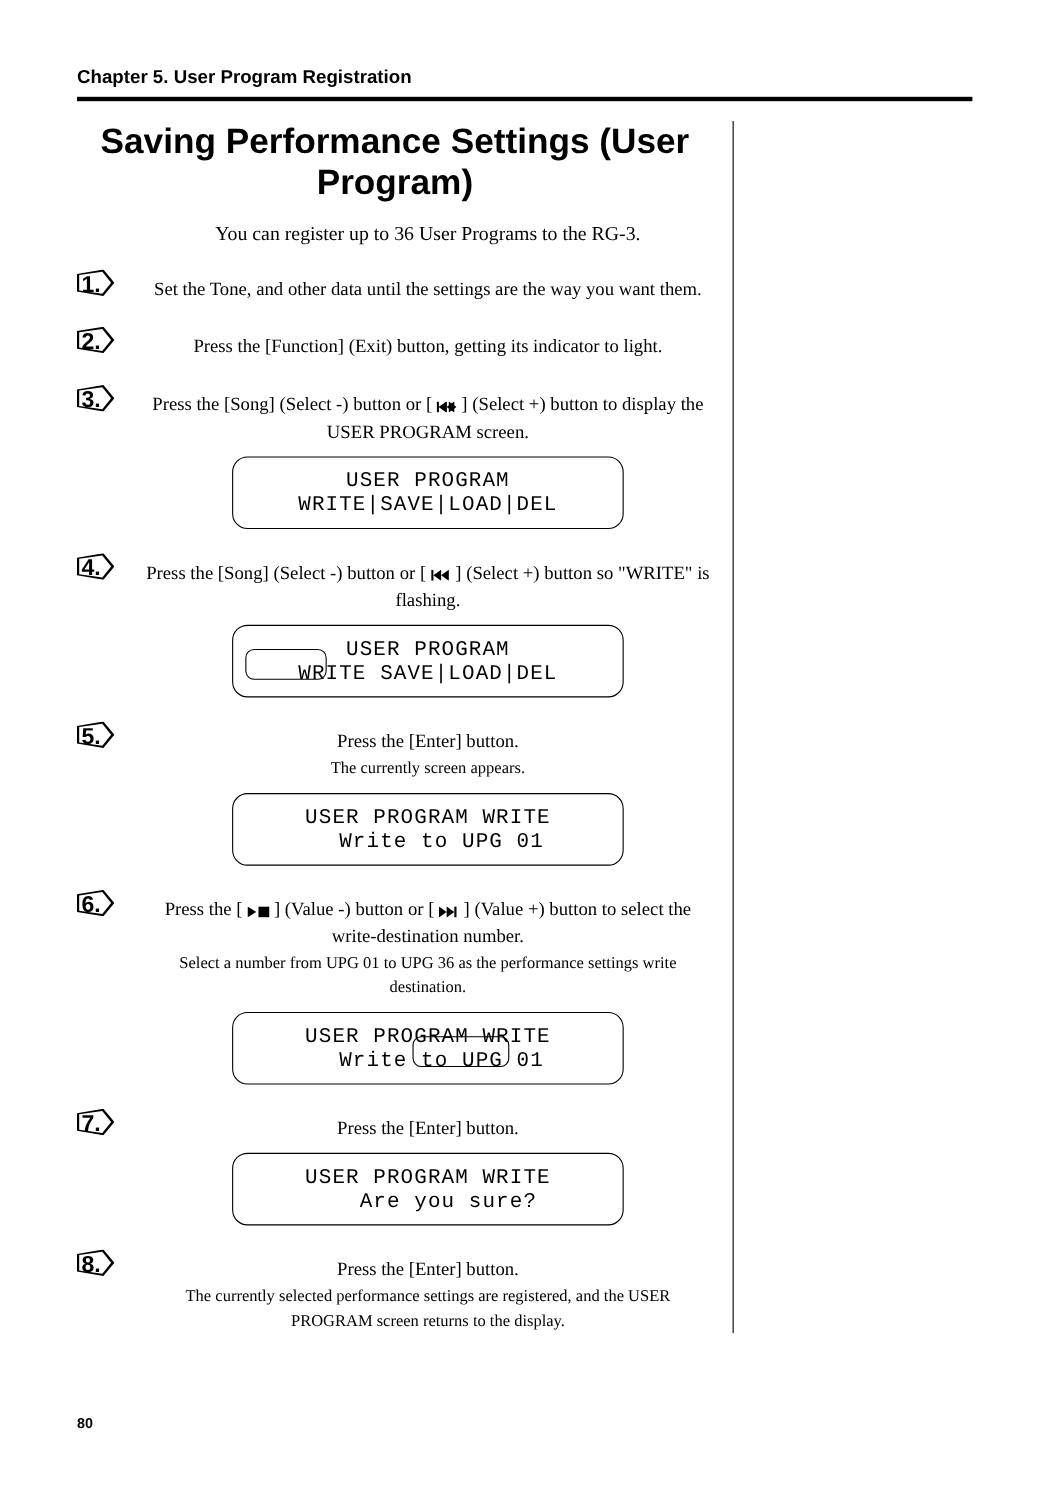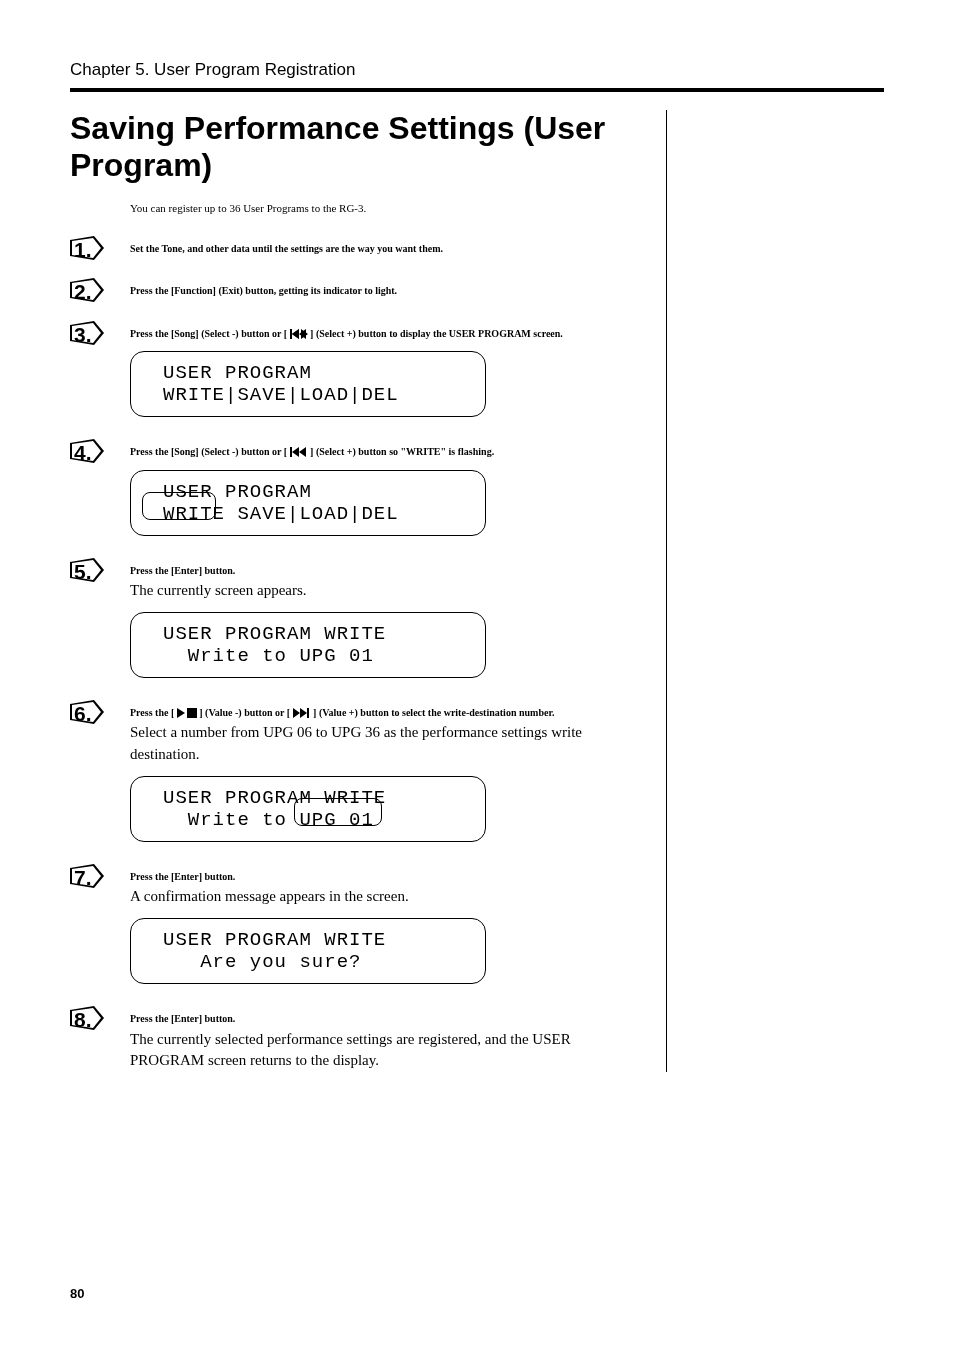--- a/index.html
+++ b/index.html
@@ -11,21 +11,21 @@
     width: 954px;
   }
   .page {
     padding: 60px 70px 40px 70px;
     box-sizing: border-box;
     min-height: 1351px;
     position: relative;
   }
   .chapter-header {
     font-family: Arial, Helvetica, sans-serif;
-    font-weight: normal;
+    font-weight: bold;
     font-size: 17px;
     padding-bottom: 8px;
   }
   .thick-rule {
     border-bottom: 4px solid #000;
     margin-bottom: 18px;
   }
   .content-wrap {
     position: relative;
   }
@@ -33,31 +33,32 @@
     position: absolute;
     top: 0;
     left: 596px;
     bottom: 0;
     border-left: 1px solid #000;
   }
   .left-col {
     width: 596px;
     padding-right: 18px;
     box-sizing: border-box;
+    text-align: center;
   }
   h1.section-title {
     font-family: Arial, Helvetica, sans-serif;
     font-weight: 800;
     font-size: 32px;
     margin: 8px 0 18px 0;
     line-height: 1.15;
   }
   .intro {
     margin: 0 0 22px 60px;
-    font-size: 11px;
+    font-size: 18px;
   }
   .step {
     position: relative;
     padding-left: 60px;
     margin-bottom: 20px;
   }
   
   .pennant {
     position: absolute;
     left: 0;
@@ -69,22 +70,22 @@
   .pen-num {
     position: absolute;
     left: 4px;
     top: -4px;
     font-family: Arial, Helvetica, sans-serif;
     font-weight: 800;
     font-size: 21px;
     color:#000;
   }
   .inst-bold {
-    font-weight: bold;
-    font-size: 10px;
+    font-weight: normal;
+    font-size: 17px;
     line-height: 1.45;
     margin-top: 28px;
   }
   .inst-plain {
     font-size: 15px;
     line-height: 1.45;
     margin-top:2px;
   }
   .lcd {
     border: 1.5px solid #000;
@@ -233,40 +234,39 @@
           <span>Press the [ </span><span class="icon-inline"><svg width="20" height="10" viewBox="0 0 20 10">
                 <polygon points="0,0 8,5 0,10" fill="#000"></polygon>
                 <polygon points="9,0 14,5 9,10" fill="none"></polygon>
                 <rect x="10" y="0" width="10" height="10" fill="#000"></rect>
               </svg></span><span> ] (Value -) button or [ </span><span class="icon-inline"><svg width="18" height="10" viewBox="0 0 18 10">
                 <polygon points="0,0 7,5 0,10" fill="#000"></polygon>
                 <polygon points="7,0 14,5 7,10" fill="#000"></polygon>
                 <rect x="14" y="0" width="2" height="10" fill="#000"></rect>
               </svg></span><span> ] (Value +) button to select the write-destination number.</span>
         </div>
-        <div class="inst-plain">Select a number from UPG 06 to UPG 36 as the performance settings write destination.</div>
+        <div class="inst-plain">Select a number from UPG 01 to UPG 36 as the performance settings write destination.</div>
         <div class="lcd-wrap">
           <div class="lcd">
             <div class="lcd-line1">USER PROGRAM WRITE</div>
             <div class="lcd-line2">  Write to UPG 01</div>
           </div>
           <div class="ring" style="left:164px; top:32px; width:86px; height:26px;"></div>
         </div>
       </div>
 
       <div class="step">
         <div class="pennant">
           <svg width="34" height="24" viewBox="0 0 34 24">
               <polygon points="0,4 24,0 34,12 24,24 0,20" fill="#000"></polygon>
               <polygon points="2,5 23,2 31,12 23,22 2,19" fill="#fff"></polygon>
             </svg>
         </div>
         <span class="pen-num">7.</span>
         <div class="inst-bold">Press the [Enter] button.</div>
-        <div class="inst-plain">A confirmation message appears in the screen.</div>
         <div class="lcd-wrap">
           <div class="lcd">
             <div class="lcd-line1">USER PROGRAM WRITE</div>
             <div class="lcd-line2">   Are you sure?</div>
           </div>
         </div>
       </div>
 
       <div class="step">
         <div class="pennant">

